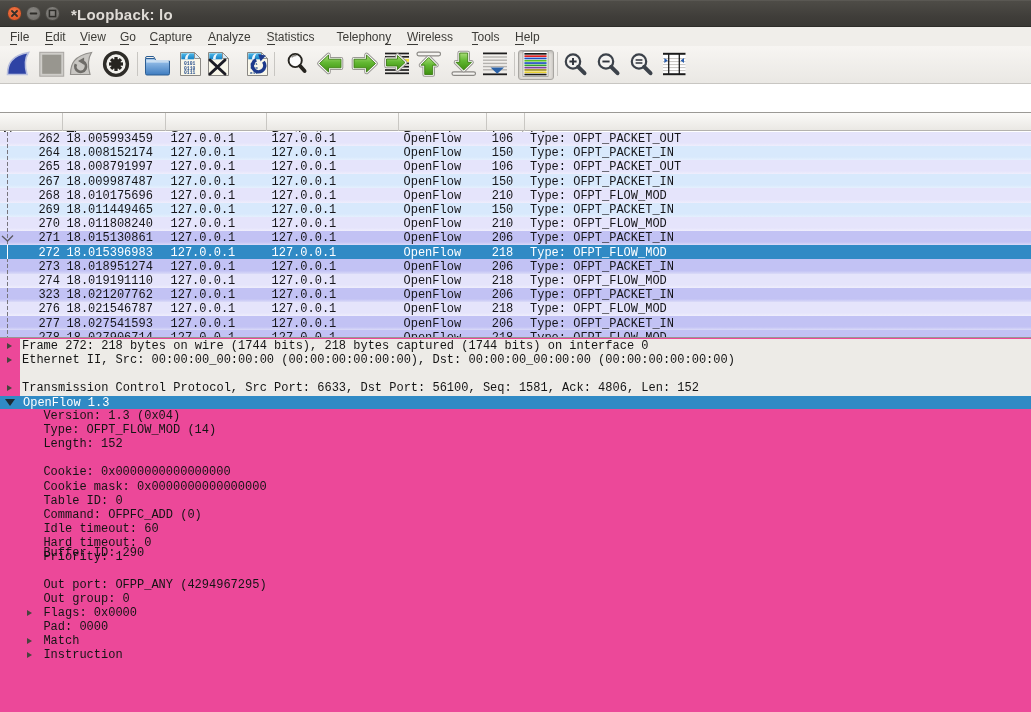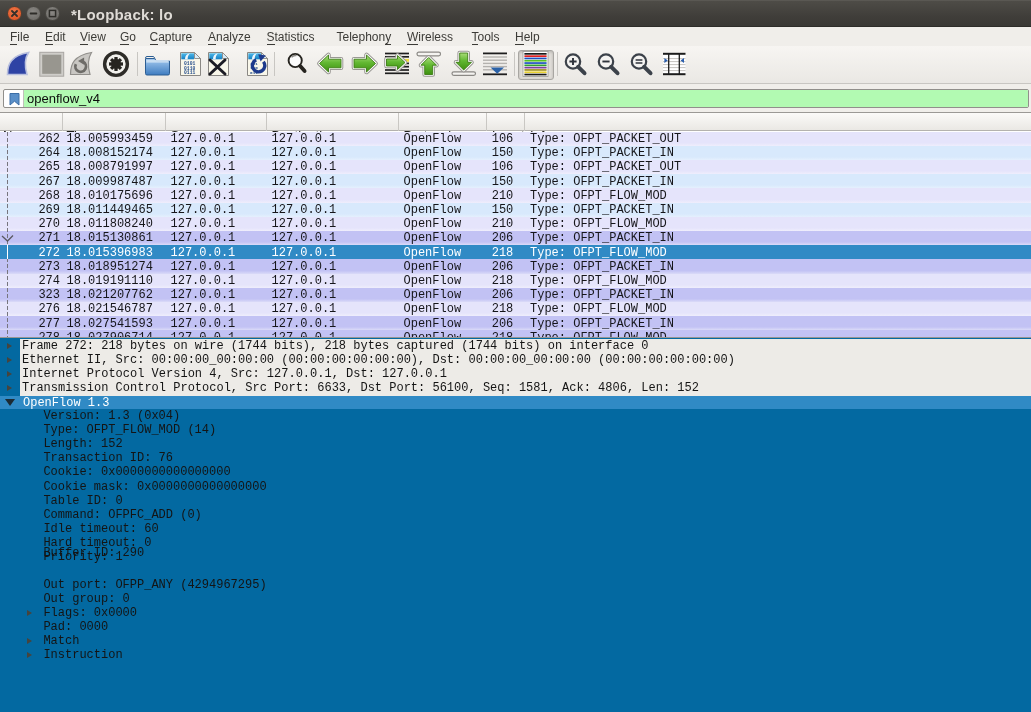--- a/index.html
+++ b/index.html
@@ -28,21 +28,21 @@
 #phdr .vs{position:absolute;top:0;width:1px;height:18px;background:#c9c7c3}
 
 #plist{left:0;top:131.5px;width:1031px;height:206px;overflow:hidden;background:#fff}
 .prow{position:absolute;left:0;width:1031px;height:14.33px;font-family:"Liberation Mono",monospace;font-size:12px;color:#16161a;white-space:pre}
 .prow span{position:absolute;top:0.5px}
 .n0{left:0;width:60px;text-align:right}
 .n1{left:66.5px}.n2{left:170.5px}.n3{left:271.5px}.n4{left:403.5px}
 .n5{left:480px;width:45px;text-align:center}.n6{left:530px}
 #dashline{left:7px;top:0;width:1px;height:206px;background-image:linear-gradient(#77757d 60%,transparent 40%);background-size:1px 6px}
 
-#dets{left:0;top:338px;width:1031px;height:374px;background:#0369a1;font-family:"Liberation Mono",monospace;font-size:12px;color:#141414}
+#dets{left:0;top:338px;width:1031px;height:374px;background:#ec4899;font-family:"Liberation Mono",monospace;font-size:12px;color:#141414}
 .drow{position:absolute;left:0;width:1031px;height:14.05px;white-space:pre}
 .drow span{position:absolute;top:0px}
 .tri{position:absolute;width:0;height:0}
 .trir{border-left:5.2px solid #46443e;border-top:3.6px solid transparent;border-bottom:3.6px solid transparent;top:3.8px}
 .trid{border-top:7px solid #1c2a33;border-left:5.5px solid transparent;border-right:5.5px solid transparent;top:3.5px}
 #sep1{left:0;top:337px;width:1031px;height:1px;background:#989692}
 </style></head><body>
 <div id="win">
     <div id="title" class="abs">
       <div class="abs wbtn" style="left:7px;background:radial-gradient(circle at 45% 38%,#ef7a4b,#e35d2e 60%,#d94f22);border:1px solid #553f32">
@@ -298,29 +298,20 @@
             <line x1="2" y1="24.2" x2="24.5" y2="24.2"></line>
           </g>
           <g stroke="#1c1c1c" stroke-width="1.3">
             <line x1="7.7" y1="3.8" x2="7.7" y2="24.2"></line>
             <line x1="18.3" y1="3.8" x2="18.3" y2="24.2"></line>
           </g>
           <path d="M3.4 8 l3.4 2.5 -3.4 2.5 z" fill="#2b5fae"></path>
           <path d="M23 8 l-3.4 2.5 3.4 2.5 z" fill="#2b5fae"></path>
         </svg></div>
     </div>
-    <div id="fzone" class="abs">
-      <div id="fbox">
-        <div id="fgreen"></div>
-        <svg width="11" height="13" style="position:absolute;left:4.5px;top:2.5px">
-          <path d="M1 0.5 H10 V12 L5.5 8.2 L1 12 Z" fill="#5a8fc8" stroke="#3c6ea6" stroke-width="1"></path>
-        </svg>
-        <div id="ftext">openflow_v4</div>
-      </div>
-    </div>
     <div id="phdr" class="abs">
       <div class="h" style="left:3px">No.</div>
       <div class="h" style="left:66.5px">Time</div>
       <div class="h" style="left:170.5px">Source</div>
       <div class="h" style="left:271.5px">Destination</div>
       <div class="h" style="left:403.5px">Protocol</div>
       <div class="h" style="left:492px;width:32px;overflow:hidden;white-space:nowrap">Length</div>
       <div class="h" style="left:530px">Info</div>
       <div class="vs" style="left:62px"></div>
       <div class="vs" style="left:165px"></div>
@@ -349,27 +340,25 @@
       <svg width="16" height="10" style="position:absolute;left:0px;top:102.4px">
         <path d="M2 2 L7.5 7 L13 1.5" fill="none" stroke="#5a5860" stroke-width="1.3"></path>
       </svg>
       <div style="position:absolute;left:7px;top:113.60px;width:1px;height:14.2px;background:#fff"></div>
     </div>
     <div id="sep1" class="abs"></div>
     <div id="dets" class="abs">
       <div style="position:absolute;left:20px;top:0.5px;width:1011px;height:57.4px;background:#edebe7"></div>
       <div class="drow" style="top:1.00px"><i class="tri trir" style="left:6.5px"></i><span style="left:22px">Frame 272: 218 bytes on wire (1744 bits), 218 bytes captured (1744 bits) on interface 0</span></div>
       <div class="drow" style="top:15.05px"><i class="tri trir" style="left:6.5px"></i><span style="left:22px">Ethernet II, Src: 00:00:00_00:00:00 (00:00:00:00:00:00), Dst: 00:00:00_00:00:00 (00:00:00:00:00:00)</span></div>
-      <div class="drow" style="top:29.10px"><i class="tri trir" style="left:6.5px"></i><span style="left:22px">Internet Protocol Version 4, Src: 127.0.0.1, Dst: 127.0.0.1</span></div>
       <div class="drow" style="top:43.15px"><i class="tri trir" style="left:6.5px"></i><span style="left:22px">Transmission Control Protocol, Src Port: 6633, Dst Port: 56100, Seq: 1581, Ack: 4806, Len: 152</span></div>
       <div class="drow" style="top:57.9px;height:13.35px;background:#308ac5;color:#fff"><i class="tri trid" style="left:4.5px"></i><span style="left:23px">OpenFlow 1.3</span></div>
       <div class="drow" style="top:71.25px"><span style="left:43.4px">Version: 1.3 (0x04)</span></div>
       <div class="drow" style="top:85.30px"><span style="left:43.4px">Type: OFPT_FLOW_MOD (14)</span></div>
       <div class="drow" style="top:99.35px"><span style="left:43.4px">Length: 152</span></div>
-      <div class="drow" style="top:113.40px"><span style="left:43.4px">Transaction ID: 76</span></div>
       <div class="drow" style="top:127.45px"><span style="left:43.4px">Cookie: 0x0000000000000000</span></div>
       <div class="drow" style="top:141.50px"><span style="left:43.4px">Cookie mask: 0x0000000000000000</span></div>
       <div class="drow" style="top:155.55px"><span style="left:43.4px">Table ID: 0</span></div>
       <div class="drow" style="top:169.60px"><span style="left:43.4px">Command: OFPFC_ADD (0)</span></div>
       <div class="drow" style="top:183.65px"><span style="left:43.4px">Idle timeout: 60</span></div>
       <div class="drow" style="top:197.70px"><span style="left:43.4px">Hard timeout: 0</span></div>
       <div class="drow" style="top:211.75px"><span style="left:43.4px">Priority: 1</span></div>
       <div class="drow" style="top:208px"><span style="left:43.4px">Buffer ID: 290</span></div>
       <div class="drow" style="top:239.85px"><span style="left:43.4px">Out port: OFPP_ANY (4294967295)</span></div>
       <div class="drow" style="top:253.90px"><span style="left:43.4px">Out group: 0</span></div>

